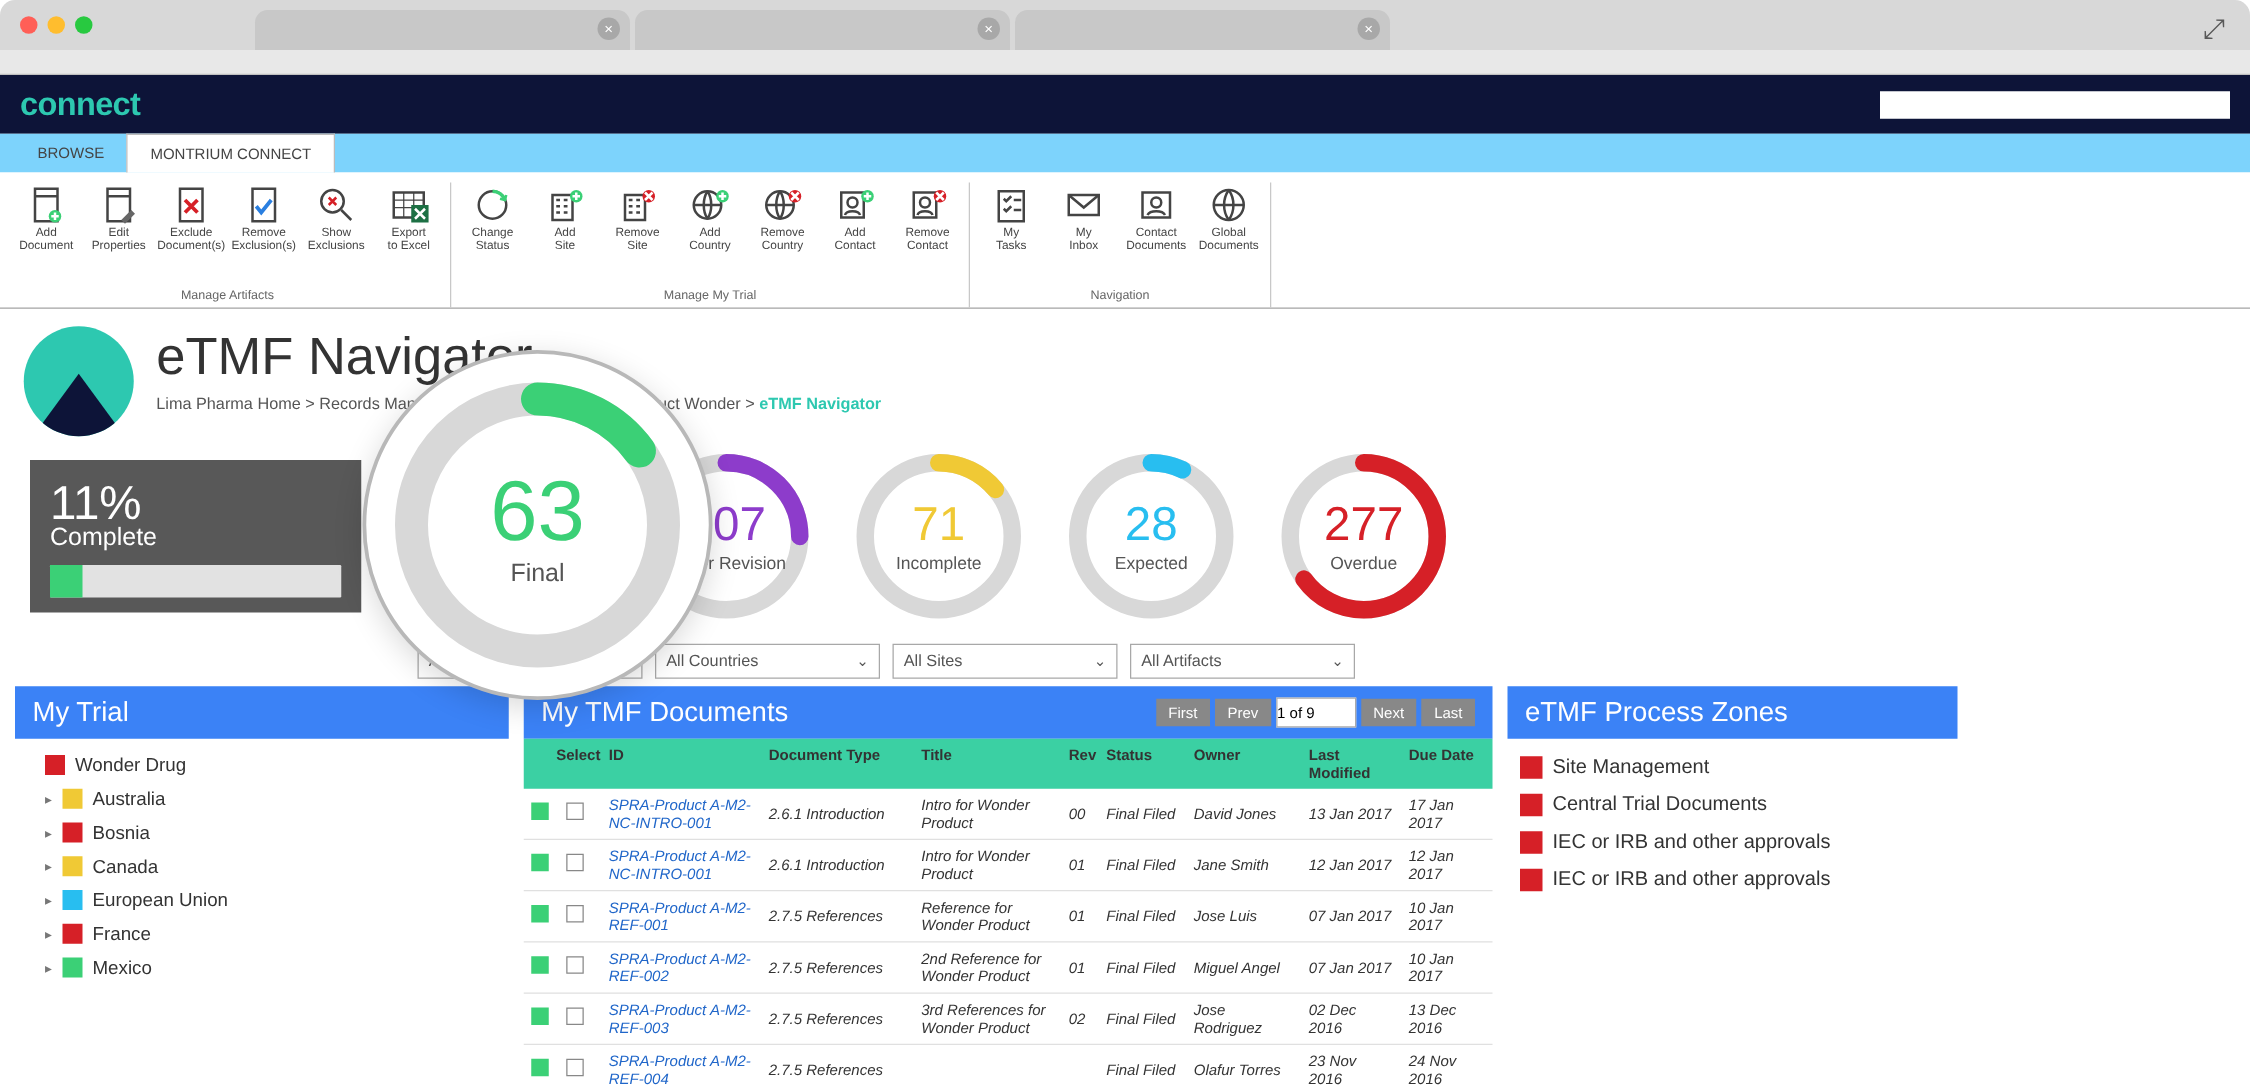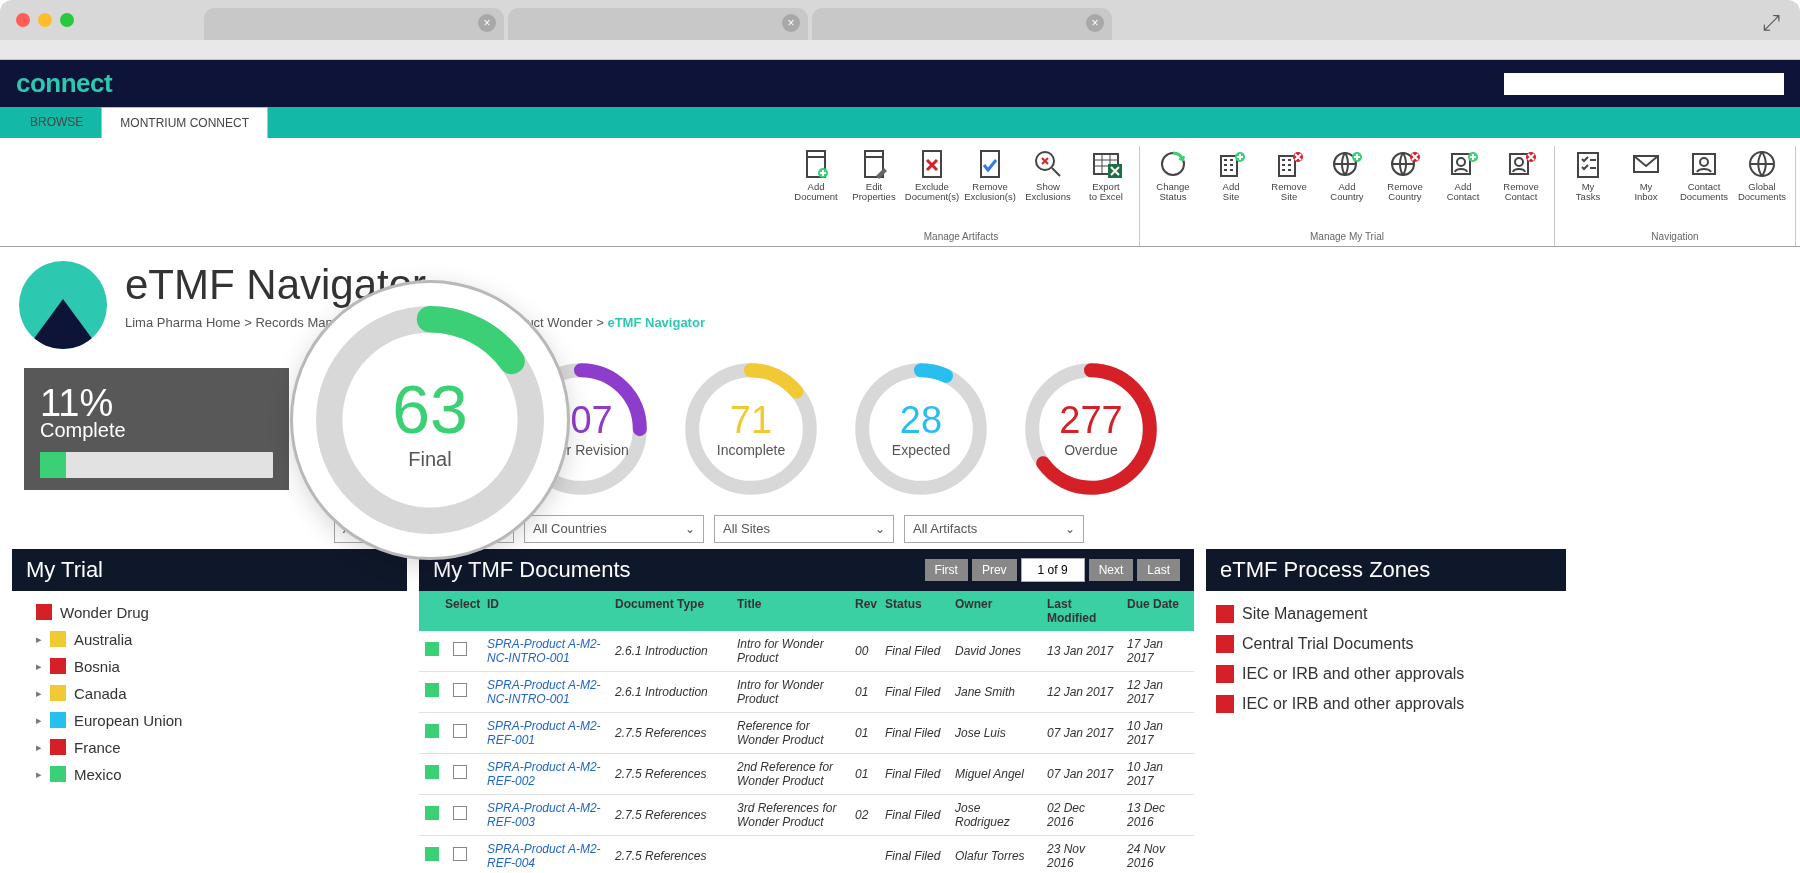--- a/index.html
+++ b/index.html
@@ -18,26 +18,26 @@
 .expand-icon { position: absolute; right: 20px; top: 10px; font-size: 22px; color: #585858; }
 
 .address-bar { background: #e8e8e8; height: 20px; border-bottom: 1px solid #c0c0c0; }
 
 
 .brand-bar { background: #0d1438; padding: 8px 16px; display: flex; align-items: center; }
 .brand-logo { font-size: 26px; font-weight: 600; color: #2dc8b0; letter-spacing: -0.5px; }
 .brand-right { margin-left: auto; width: 280px; height: 22px; background: #fff; }
 
 
-.tabstrip { background: #14b8a6; display: flex; padding: 0 12px; }
+.tabstrip { background: #7dd3fc; display: flex; padding: 0 12px; }
 .tabstrip-tab { padding: 8px 18px; font-size: 12px; color: #444; cursor: pointer; }
 .tabstrip-tab.active { background: #fff; border: 1px solid #bbb; border-bottom: none; }
 
 
-.ribbon { background: #fff; display: flex; padding: 8px 4px 0 4px; border-bottom: 1px solid #a4a4a4; justify-content: flex-end; }
+.ribbon { background: #fff; display: flex; padding: 8px 4px 0 4px; border-bottom: 1px solid #a4a4a4; }
 .ribbon-group { display: flex; flex-direction: column; align-items: center; border-right: 1px solid #c8c8c8; padding: 0 4px; }
 .ribbon-items { display: flex; }
 .ribbon-item { display: flex; flex-direction: column; align-items: center; width: 58px; padding: 2px 0; cursor: pointer; }
 .ribbon-icon { width: 32px; height: 32px; display: flex; align-items: center; justify-content: center; }
 .ribbon-label { font-size: 9.5px; color: #444; text-align: center; line-height: 1.1; margin-top: 2px; min-height: 20px; }
 .ribbon-group-label { font-size: 10px; color: #666; padding: 2px 0 4px 0; margin-top: 24px; }
 
 
 .page-header { padding: 14px 24px 0 19px; display: flex; align-items: flex-start; }
 .logo-circle { width: 88px; height: 88px; border-radius: 50%; background: #2dc8b0; position: relative; overflow: hidden; flex-shrink: 0; margin-right: 18px; }
@@ -69,24 +69,24 @@
 .mag-label { font-size: 20px; color: #555; }
 
 
 .filter-row { display: flex; gap: 10px; padding: 6px 24px; }
 .filter { width: 180px; height: 28px; border: 1px solid #a8a8a8; background: #fff; display: flex; align-items: center; padding: 0 8px; font-size: 13px; color: #555; justify-content: space-between; cursor: pointer; }
 .filter .chev { font-size: 12px; }
 
 
 .panels { display: flex; gap: 12px; padding: 0 12px; }
 .panel { flex-shrink: 0; }
-.panel-header { background: #0f172a; color: #fff; padding: 8px 14px; font-size: 22px; font-weight: 300; display: flex; align-items: center; }
+.panel-header { background: #3b82f6; color: #fff; padding: 8px 14px; font-size: 22px; font-weight: 300; display: flex; align-items: center; }
 .panel-header .pager { margin-left: auto; display: flex; gap: 4px; align-items: center; }
 .pager-btn { background: #888; color: #fff; padding: 4px 10px; font-size: 12px; border: none; cursor: pointer; }
-.pager-input { width: 64px; height: 24px; text-align: center; font-size: 12px; border: 1px solid #aaa; }
+.pager-input { width: 64px; height: 24px; font-size: 12px; border: 1px solid #aaa; }
 
 .tree-panel { width: 395px; }
 .tree { padding: 8px 10px; }
 .tree-item { display: flex; align-items: center; padding: 5px 0; font-size: 15px; }
 .tree-caret { width: 14px; color: #777; font-size: 11px; }
 .color-box { width: 16px; height: 16px; margin-right: 8px; }
 .cb-red { background: #d62027; }
 .cb-yellow { background: #f0c935; }
 .cb-blue { background: #28bef0; }
 .cb-green { background: #3bd076; }

